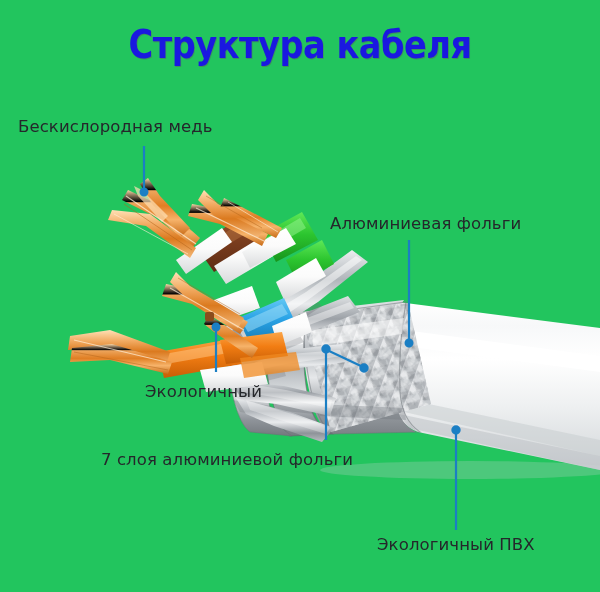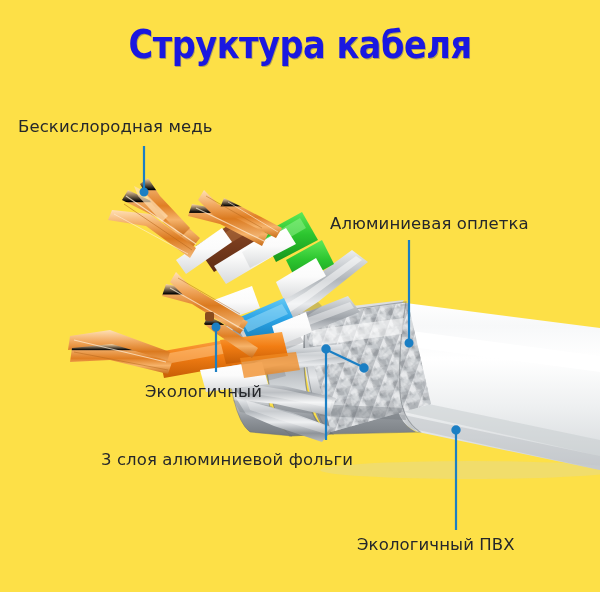--- a/index.html
+++ b/index.html
@@ -5,21 +5,21 @@
 <style>
   html, body {
     margin: 0;
     padding: 0;
     background: #ffffff;
   }
   #stage {
     position: relative;
     width: 600px;
     height: 592px;
-    background: #fde047;
+    background: #22c55e;
     overflow: hidden;
     font-family: "DejaVu Sans", sans-serif;
   }
 
   
   #title {
     position: absolute;
     left: 0;
     top: 22px;
     width: 600px;
@@ -331,21 +331,21 @@
 
       <line x1="456" y1="432" x2="456" y2="530"></line>
       <circle cx="456" cy="430" r="3.6"></circle>
     </g>
   </svg>
 
   <div id="title">Структура кабеля</div>
 
   <div class="label" style="left:18px; top:117px;">Бескислородная медь</div>
 
-  <div class="label" style="left:330px; top:214px;">Алюминиевая оплетка</div>
+  <div class="label" style="left:330px; top:214px;">Алюминиевая фольги</div>
 
   <div class="label" style="left:145px; top:382px;">Экологичный</div>
 
-  <div class="label" style="left:101px; top:450px;">3 слоя алюминиевой фольги</div>
-
-  <div class="label" style="left:357px; top:535px;">Экологичный ПВХ</div>
+  <div class="label" style="left:101px; top:450px;">7 слоя алюминиевой фольги</div>
+
+  <div class="label" style="left:377px; top:535px;">Экологичный ПВХ</div>
 
 </div>
 
 </body></html>

